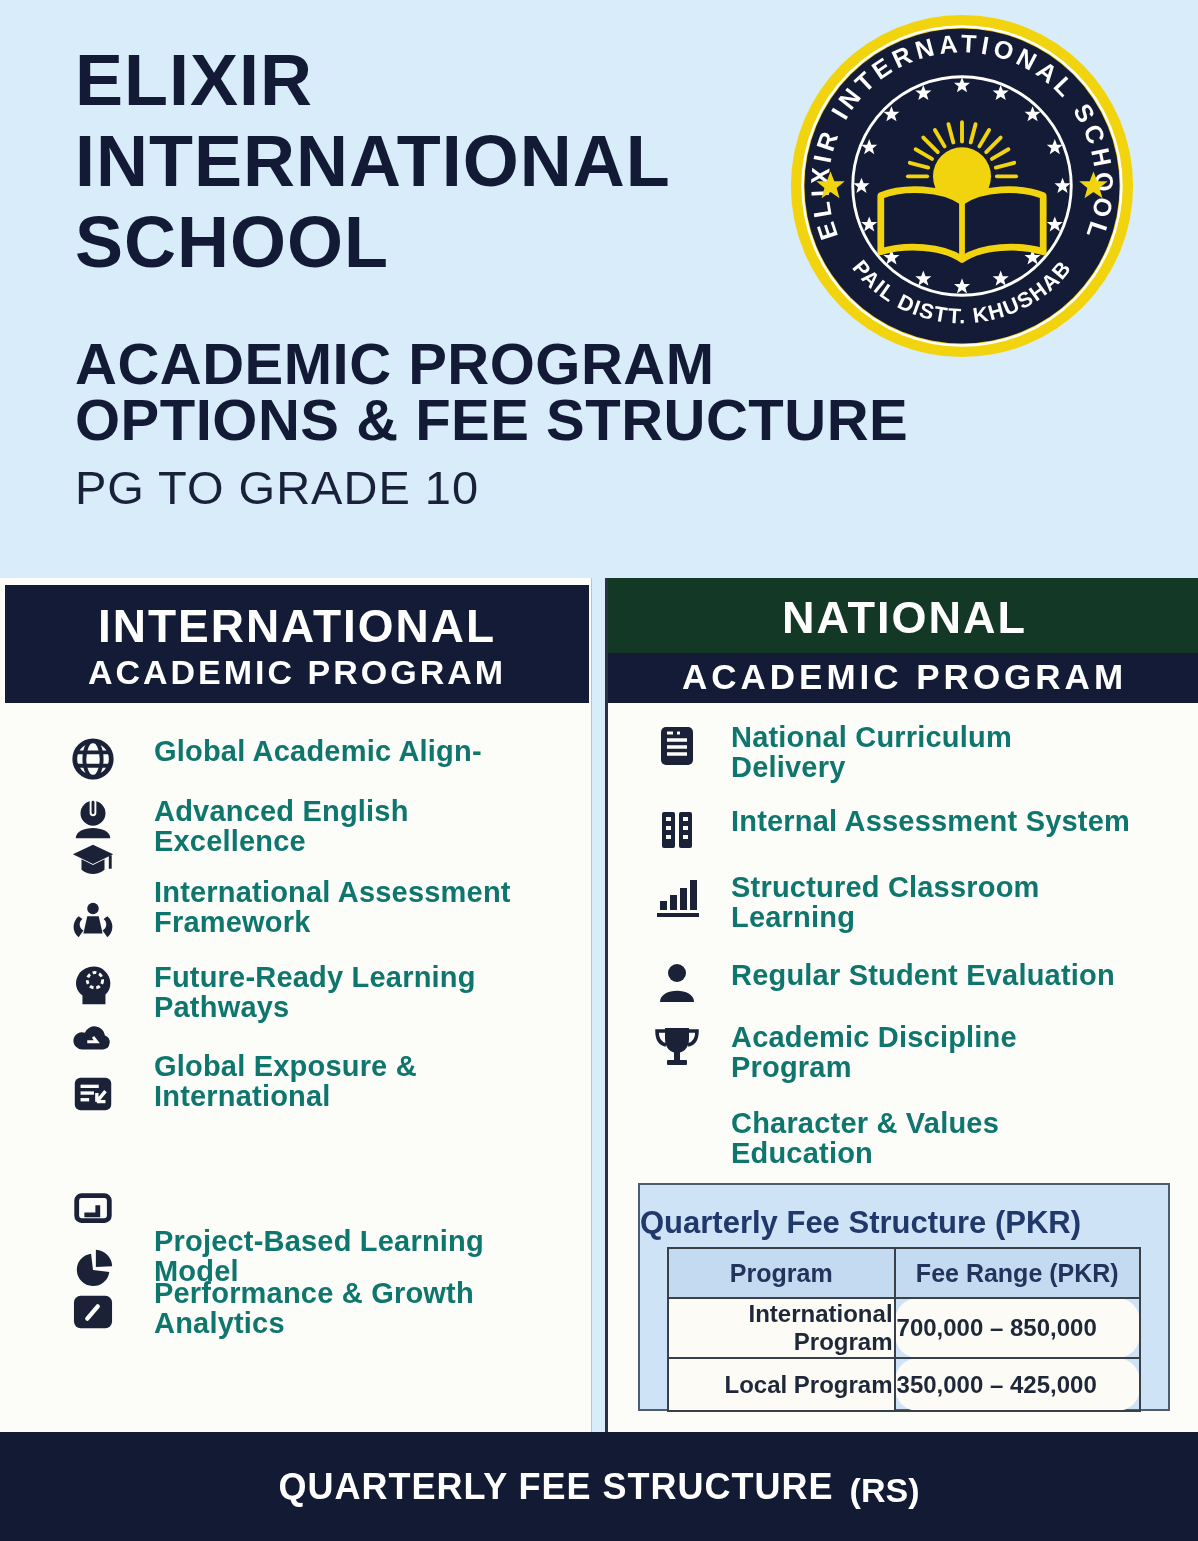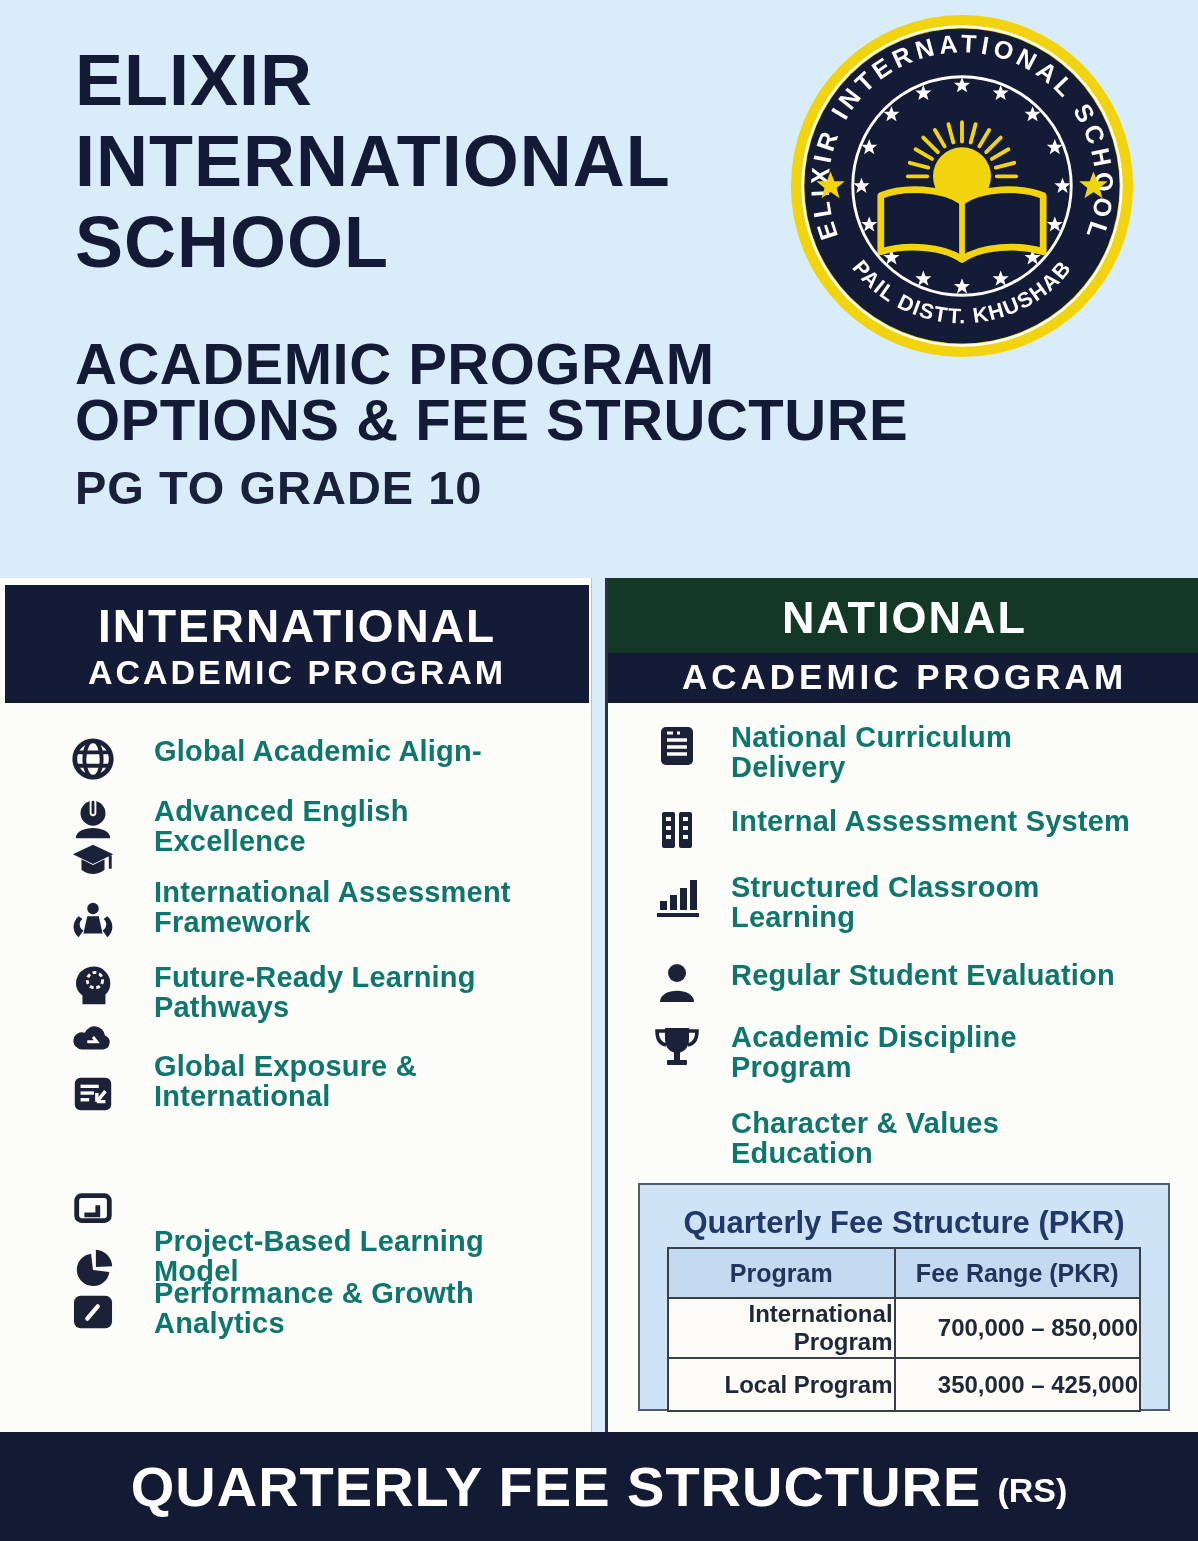--- a/index.html
+++ b/index.html
@@ -5,21 +5,21 @@
   html,body { margin:0; padding:0; background:#d9ecf9; }
   .poster {
     position:relative; width:1198px; height:1541px; overflow:hidden;
     background:#d9ecf9; font-family:"Liberation Sans", sans-serif; color:#141b36;
   }
   
   .school-name { position:absolute; left:75px; top:40px; font-size:72px; font-weight:800;
     line-height:81px; letter-spacing:1px; color:#131a35; }
   .subtitle { position:absolute; left:75px; top:336px; font-size:58px; font-weight:800;
     line-height:56px; letter-spacing:.5px; color:#131a35; }
-  .grade { position:absolute; left:75px; top:460px; font-size:47px; font-weight:700;
+  .grade { position:absolute; left:75px; top:460px; font-size:47px; font-weight:400;
     letter-spacing:1px; color:#18203a; }
   .logo { position:absolute; left:788px; top:12px; width:348px; height:348px; }
 
   
   .panel { position:absolute; top:578px; height:854px; background:#fcfcf9; }
   .left-panel  { left:0;  width:592px; box-shadow: inset -1px 0 0 #b9c4cd; }
   .right-panel { left:605px; width:593px; border-left:3px solid #2c3340; }
 
   .panel-header { position:absolute; left:5px; right:3px; top:7px; height:118px;
     background:#141b36; color:#fff; text-align:center; }
@@ -39,33 +39,33 @@
   .icon-col.stack { margin-top:-38px; }
   .icon-col.low { margin-top:14px; }
   .item .txt { margin-left:32px; font-size:29px; font-weight:700; line-height:30px; letter-spacing:.2px; }
   .right-panel .item .txt { margin-left:25px; }
   .txt span { display:block; white-space:nowrap; }
   .icn { display:block; }
 
   
   .fee-box { position:absolute; left:30px; top:605px; width:528px; height:224px;
     background:#cfe3f6; border:2px solid #4d5c70; }
-  .fee-title { text-align:center; margin-top:20px; font-size:31px; font-weight:800; color:#21386b; }
+  .fee-title { margin-top:20px; font-size:31px; font-weight:800; color:#21386b; }
   .fee-table { position:absolute; left:27px; top:62px; width:474px; border-collapse:collapse; }
   .fee-table th, .fee-table td { border:2px solid #394049; }
   .fee-table th { background:#c4daf1; color:#22345c; font-size:25px; font-weight:700; height:46px; text-align:center; }
   .fee-table td { background:#fcfbf5; color:#1f2838; font-size:24px; font-weight:700; height:49px; }
   .fee-table .col-program { width:48%; }
   .fee-table td.prog { padding-left:12px; text-align:right; }
-  .fee-table td.range { text-align:right; }
+  .fee-table td.range { text-align:left;border-radius:23px; }
 
   
   .bottom-banner { position:absolute; left:0; top:1432px; width:1198px; height:109px;
     background:#131a33; display:flex; align-items:center; justify-content:center; gap:16px; color:#fff; }
-  .banner-main { font-size:56px; font-weight:800; letter-spacing:1px; }
+  .banner-main { font-size:36px; font-weight:800; letter-spacing:1px; }
   .banner-suffix { font-size:34px; font-weight:800; margin-top:8px; }
 </style>
 </head>
 <body>
 
 <div class="poster">
 
   <div class="school-name">
     <div>ELIXIR</div>
     <div>INTERNATIONAL</div>

